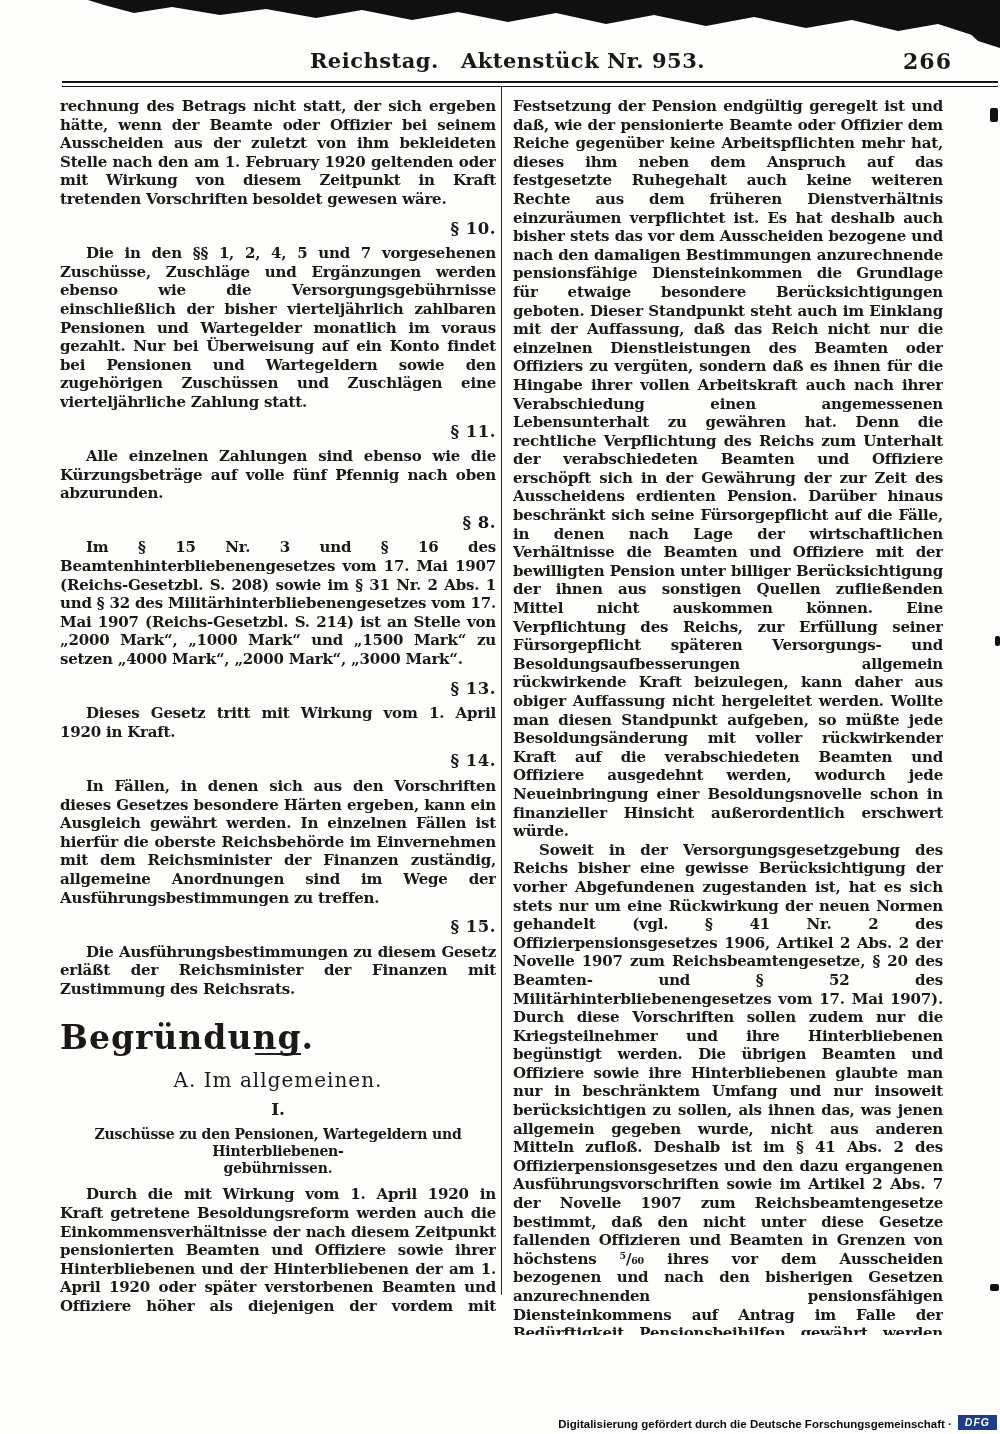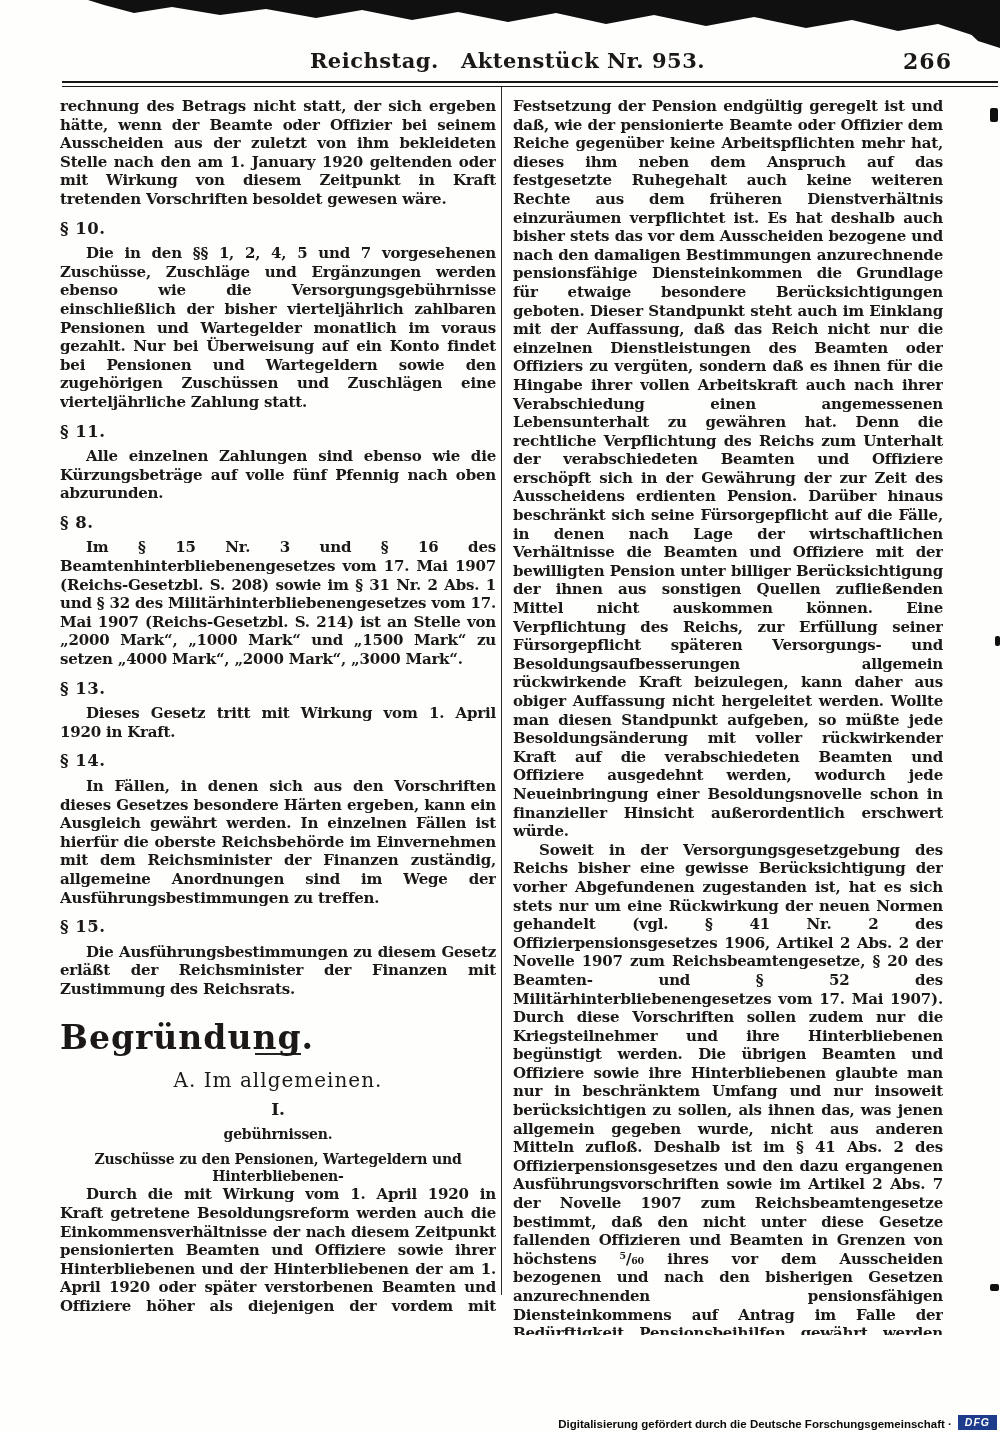--- a/index.html
+++ b/index.html
@@ -40,21 +40,21 @@
     font-size:15px;line-height:18.6px;font-weight:bold;
     letter-spacing:-0.2px;
     overflow:hidden;
     hyphens:auto;-webkit-hyphens:auto;
   }
   #left-col{left:60px;width:436px;height:1218px;}
   #right-col{left:513px;width:430px;height:1238px;}
   .para{margin:0;text-indent:26px;}
   .para.cont{text-indent:0;}
   .sec-heading{
-    text-align:left;font-size:16.5px;font-weight:bold;
+    text-align:right;font-size:16.5px;font-weight:bold;
     margin:11px 0 6px 0;text-indent:0;letter-spacing:.5px;
   }
   
   #begr-title{
     font-size:33px;font-weight:bold;
     letter-spacing:1px;margin:30px 0 6px 0;text-indent:0;
   }
   #begr-rule{width:46px;height:2px;background:#222;margin:4px auto 16px auto;}
   #begr-section{
     text-align:center;font-size:20px;font-weight:normal;
@@ -95,21 +95,21 @@
   <div id="header">
     <div id="header-center">
       <span>Reichstag.</span><span class="gap"></span><span>Aktenstück Nr. 953.</span>
     </div>
     <div id="page-number">266</div>
   </div>
   <div id="header-rule"></div>
   <div id="column-divider"></div>
 
   <div id="left-col" class="col">
-    <p class="para cont">rechnung des Betrags nicht statt, der sich ergeben hätte, wenn der Beamte oder Offizier bei seinem Ausscheiden aus der zuletzt von ihm bekleideten Stelle nach den am 1. January 1920 geltenden oder mit Wirkung von diesem Zeitpunkt in Kraft tretenden Vorschriften besoldet gewesen wäre.</p>
+    <p class="para cont">rechnung des Betrags nicht statt, der sich ergeben hätte, wenn der Beamte oder Offizier bei seinem Ausscheiden aus der zuletzt von ihm bekleideten Stelle nach den am 1. February 1920 geltenden oder mit Wirkung von diesem Zeitpunkt in Kraft tretenden Vorschriften besoldet gewesen wäre.</p>
 
     <p class="sec-heading">§ 10.</p>
     <p class="para">Die in den §§ 1, 2, 4, 5 und 7 vorgesehenen Zuschüsse, Zuschläge und Ergänzungen werden ebenso wie die Versorgungsgebührnisse einschließlich der bisher vierteljährlich zahlbaren Pensionen und Wartegelder monatlich im voraus gezahlt. Nur bei Überweisung auf ein Konto findet bei Pensionen und Wartegeldern sowie den zugehörigen Zuschüssen und Zuschlägen eine vierteljährliche Zahlung statt.</p>
 
     <p class="sec-heading">§ 11.</p>
     <p class="para">Alle einzelnen Zahlungen sind ebenso wie die Kürzungsbeträge auf volle fünf Pfennig nach oben abzurunden.</p>
 
     <p class="sec-heading">§ 8.</p>
     <p class="para">Im § 15 Nr. 3 und § 16 des Beamtenhinterbliebenengesetzes vom 17. Mai 1907 (Reichs-Gesetzbl. S. 208) sowie im § 31 Nr. 2 Abs. 1 und § 32 des Militärhinterbliebenengesetzes vom 17. Mai 1907 (Reichs-Gesetzbl. S. 214) ist an Stelle von „2000 Mark“, „1000 Mark“ und „1500 Mark“ zu setzen „4000 Mark“, „2000 Mark“, „3000 Mark“.</p>
 
@@ -119,22 +119,22 @@
     <p class="sec-heading">§ 14.</p>
     <p class="para">In Fällen, in denen sich aus den Vorschriften dieses Gesetzes besondere Härten ergeben, kann ein Ausgleich gewährt werden. In einzelnen Fällen ist hierfür die oberste Reichsbehörde im Einvernehmen mit dem Reichsminister der Finanzen zuständig, allgemeine Anordnungen sind im Wege der Ausführungsbestimmungen zu treffen.</p>
 
     <p class="sec-heading">§ 15.</p>
     <p class="para">Die Ausführungsbestimmungen zu diesem Gesetz erläßt der Reichsminister der Finanzen mit Zustimmung des Reichsrats.</p>
 
     <p id="begr-title">Begründung.</p>
     <div id="begr-rule"></div>
     <p id="begr-section">A. Im allgemeinen.</p>
     <p id="begr-roman">I.</p>
+    <p class="sub-heading">Zuschüsse zu den Pensionen, Wartegeldern und Hinterbliebenen-</p>
     <p class="sub-heading last">gebührnissen.</p>
-    <p class="sub-heading">Zuschüsse zu den Pensionen, Wartegeldern und Hinterbliebenen-</p>
     <p class="para">Durch die mit Wirkung vom 1. April 1920 in Kraft getretene Besoldungsreform werden auch die Einkommensverhältnisse der nach diesem Zeitpunkt pensionierten Beamten und Offiziere sowie ihrer Hinterbliebenen und der Hinterbliebenen der am 1. April 1920 oder später verstorbenen Beamten und Offiziere höher als diejenigen der vordem mit Versorgungsgebührnissen abgefundenen Personen. Die hieraus vielfach hergeleitete Forderung, auch die Bezüge der letzteren entsprechend aufzubessern, kann nicht ohne weiteres anerkannt werden. Sie widerspricht dem Grundsatz, daß das Rechtsverhältnis des pensionierten Beamten und Offiziers zum Reiche mit der</p>
   </div>
 
   <div id="right-col" class="col">
     <p class="para cont">Festsetzung der Pension endgültig geregelt ist und daß, wie der pensionierte Beamte oder Offizier dem Reiche gegenüber keine Arbeitspflichten mehr hat, dieses ihm neben dem Anspruch auf das festgesetzte Ruhegehalt auch keine weiteren Rechte aus dem früheren Dienstverhältnis einzuräumen verpflichtet ist. Es hat deshalb auch bisher stets das vor dem Ausscheiden bezogene und nach den damaligen Bestimmungen anzurechnende pensionsfähige Diensteinkommen die Grundlage für etwaige besondere Berücksichtigungen geboten. Dieser Standpunkt steht auch im Einklang mit der Auffassung, daß das Reich nicht nur die einzelnen Dienstleistungen des Beamten oder Offiziers zu vergüten, sondern daß es ihnen für die Hingabe ihrer vollen Arbeitskraft auch nach ihrer Verabschiedung einen angemessenen Lebensunterhalt zu gewähren hat. Denn die rechtliche Verpflichtung des Reichs zum Unterhalt der verabschiedeten Beamten und Offiziere erschöpft sich in der Gewährung der zur Zeit des Ausscheidens erdienten Pension. Darüber hinaus beschränkt sich seine Fürsorgepflicht auf die Fälle, in denen nach Lage der wirtschaftlichen Verhältnisse die Beamten und Offiziere mit der bewilligten Pension unter billiger Berücksichtigung der ihnen aus sonstigen Quellen zufließenden Mittel nicht auskommen können. Eine Verpflichtung des Reichs, zur Erfüllung seiner Fürsorgepflicht späteren Versorgungs- und Besoldungsaufbesserungen allgemein rückwirkende Kraft beizulegen, kann daher aus obiger Auffassung nicht hergeleitet werden. Wollte man diesen Standpunkt aufgeben, so müßte jede Besoldungsänderung mit voller rückwirkender Kraft auf die verabschiedeten Beamten und Offiziere ausgedehnt werden, wodurch jede Neueinbringung einer Besoldungsnovelle schon in finanzieller Hinsicht außerordentlich erschwert würde.</p>
     <p class="para">Soweit in der Versorgungsgesetzgebung des Reichs bisher eine gewisse Berücksichtigung der vorher Abgefundenen zugestanden ist, hat es sich stets nur um eine Rückwirkung der neuen Normen gehandelt (vgl. § 41 Nr. 2 des Offizierpensionsgesetzes 1906, Artikel 2 Abs. 2 der Novelle 1907 zum Reichsbeamtengesetze, § 20 des Beamten- und § 52 des Militärhinterbliebenengesetzes vom 17. Mai 1907). Durch diese Vorschriften sollen zudem nur die Kriegsteilnehmer und ihre Hinterbliebenen begünstigt werden. Die übrigen Beamten und Offiziere sowie ihre Hinterbliebenen glaubte man nur in beschränktem Umfang und nur insoweit berücksichtigen zu sollen, als ihnen das, was jenen allgemein gegeben wurde, nicht aus anderen Mitteln zufloß. Deshalb ist im § 41 Abs. 2 des Offizierpensionsgesetzes und den dazu ergangenen Ausführungsvorschriften sowie im Artikel 2 Abs. 7 der Novelle 1907 zum Reichsbeamtengesetze bestimmt, daß den nicht unter diese Gesetze fallenden Offizieren und Beamten in Grenzen von höchstens ⁵/₆₀ ihres vor dem Ausscheiden bezogenen und nach den bisherigen Gesetzen anzurechnenden pensionsfähigen Diensteinkommens auf Antrag im Falle der Bedürftigkeit Pensionsbeihilfen gewährt werden können, wenn das jährliche Gesamteinkommen hinter den nach der neuen Pensionsskala sich ergebenden Beträgen und hinter 3000 ℳ zurückbleibt. Für die Hinterbliebenen ist nach den gleichen Grundsätzen im Verwaltungswege gesorgt worden.</p>
 
   </div>
 
   <div id="footer">

